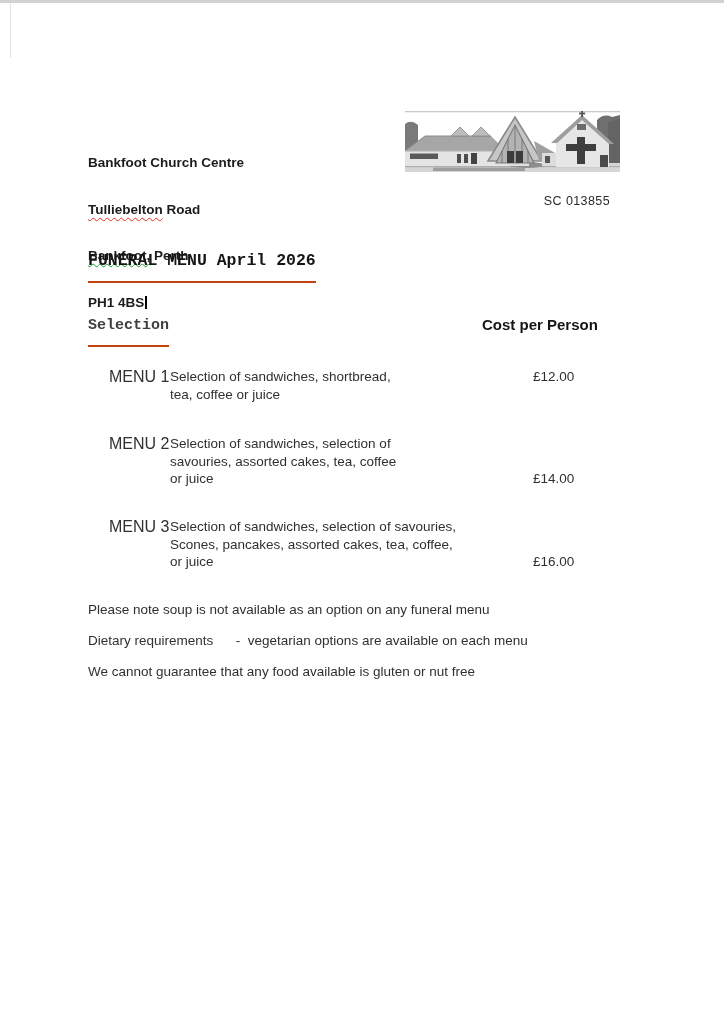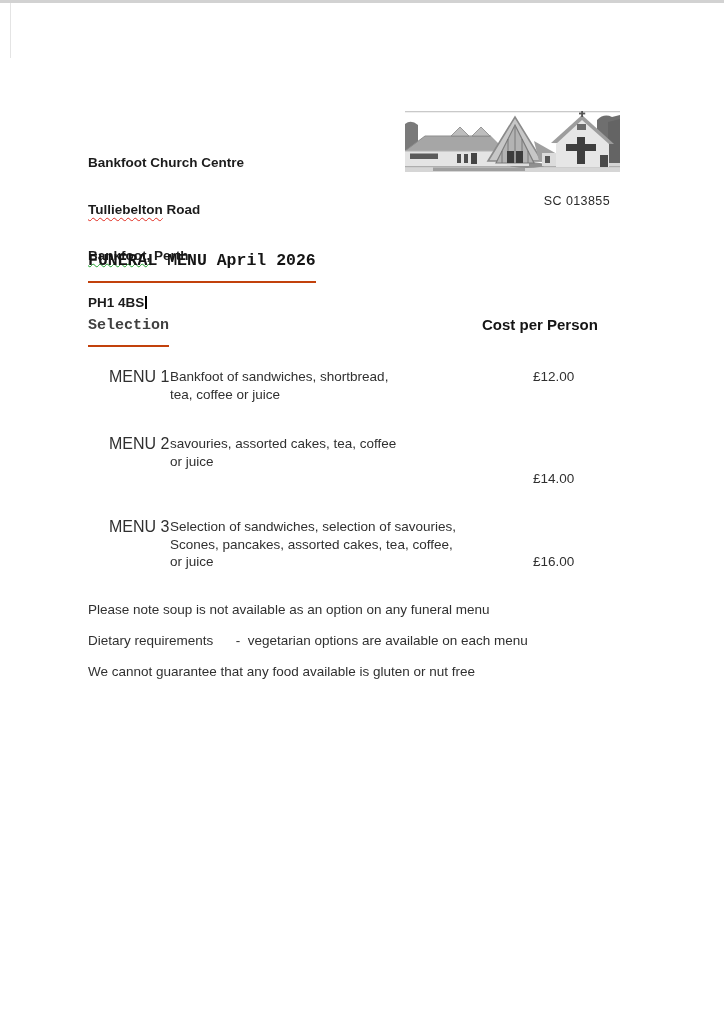--- a/index.html
+++ b/index.html
@@ -105,29 +105,30 @@
   </div>
 
   <div class="sel-header">
     <span class="u2">Selection</span>
   </div>
   <div class="cost-header">Cost per Person</div>
 
   <div>
     <div class="menu-label" style="top:368px">MENU 1</div>
     <div class="menu-desc" style="top:368px">
-      <div>Bankfoot of sandwiches, shortbread,</div>
+      <div>Selection of sandwiches, shortbread,</div>
       <div>tea, coffee or juice</div>
     </div>
     <div class="menu-price" style="top:368px">£12.00</div>
   </div>
 
   <div>
     <div class="menu-label" style="top:435px">MENU 2</div>
     <div class="menu-desc" style="top:435px">
+      <div>Selection of sandwiches, selection of</div>
       <div>savouries, assorted cakes, tea, coffee</div>
       <div>or juice</div>
     </div>
     <div class="menu-price" style="top:470px">£14.00</div>
   </div>
 
   <div>
     <div class="menu-label" style="top:518px">MENU 3</div>
     <div class="menu-desc" style="top:518px">
       <div>Selection of sandwiches, selection of savouries,</div>

